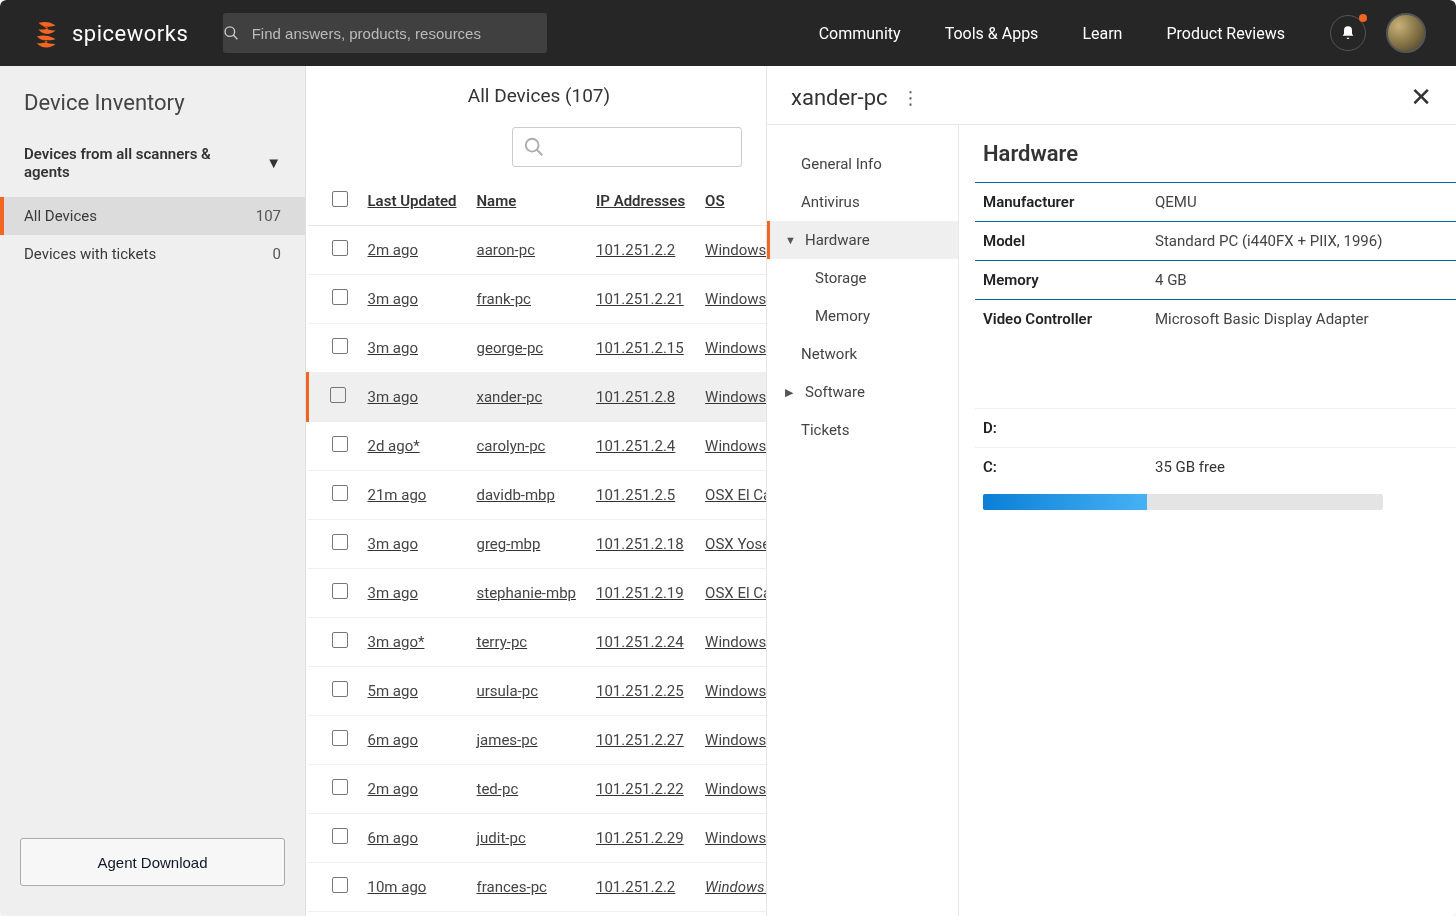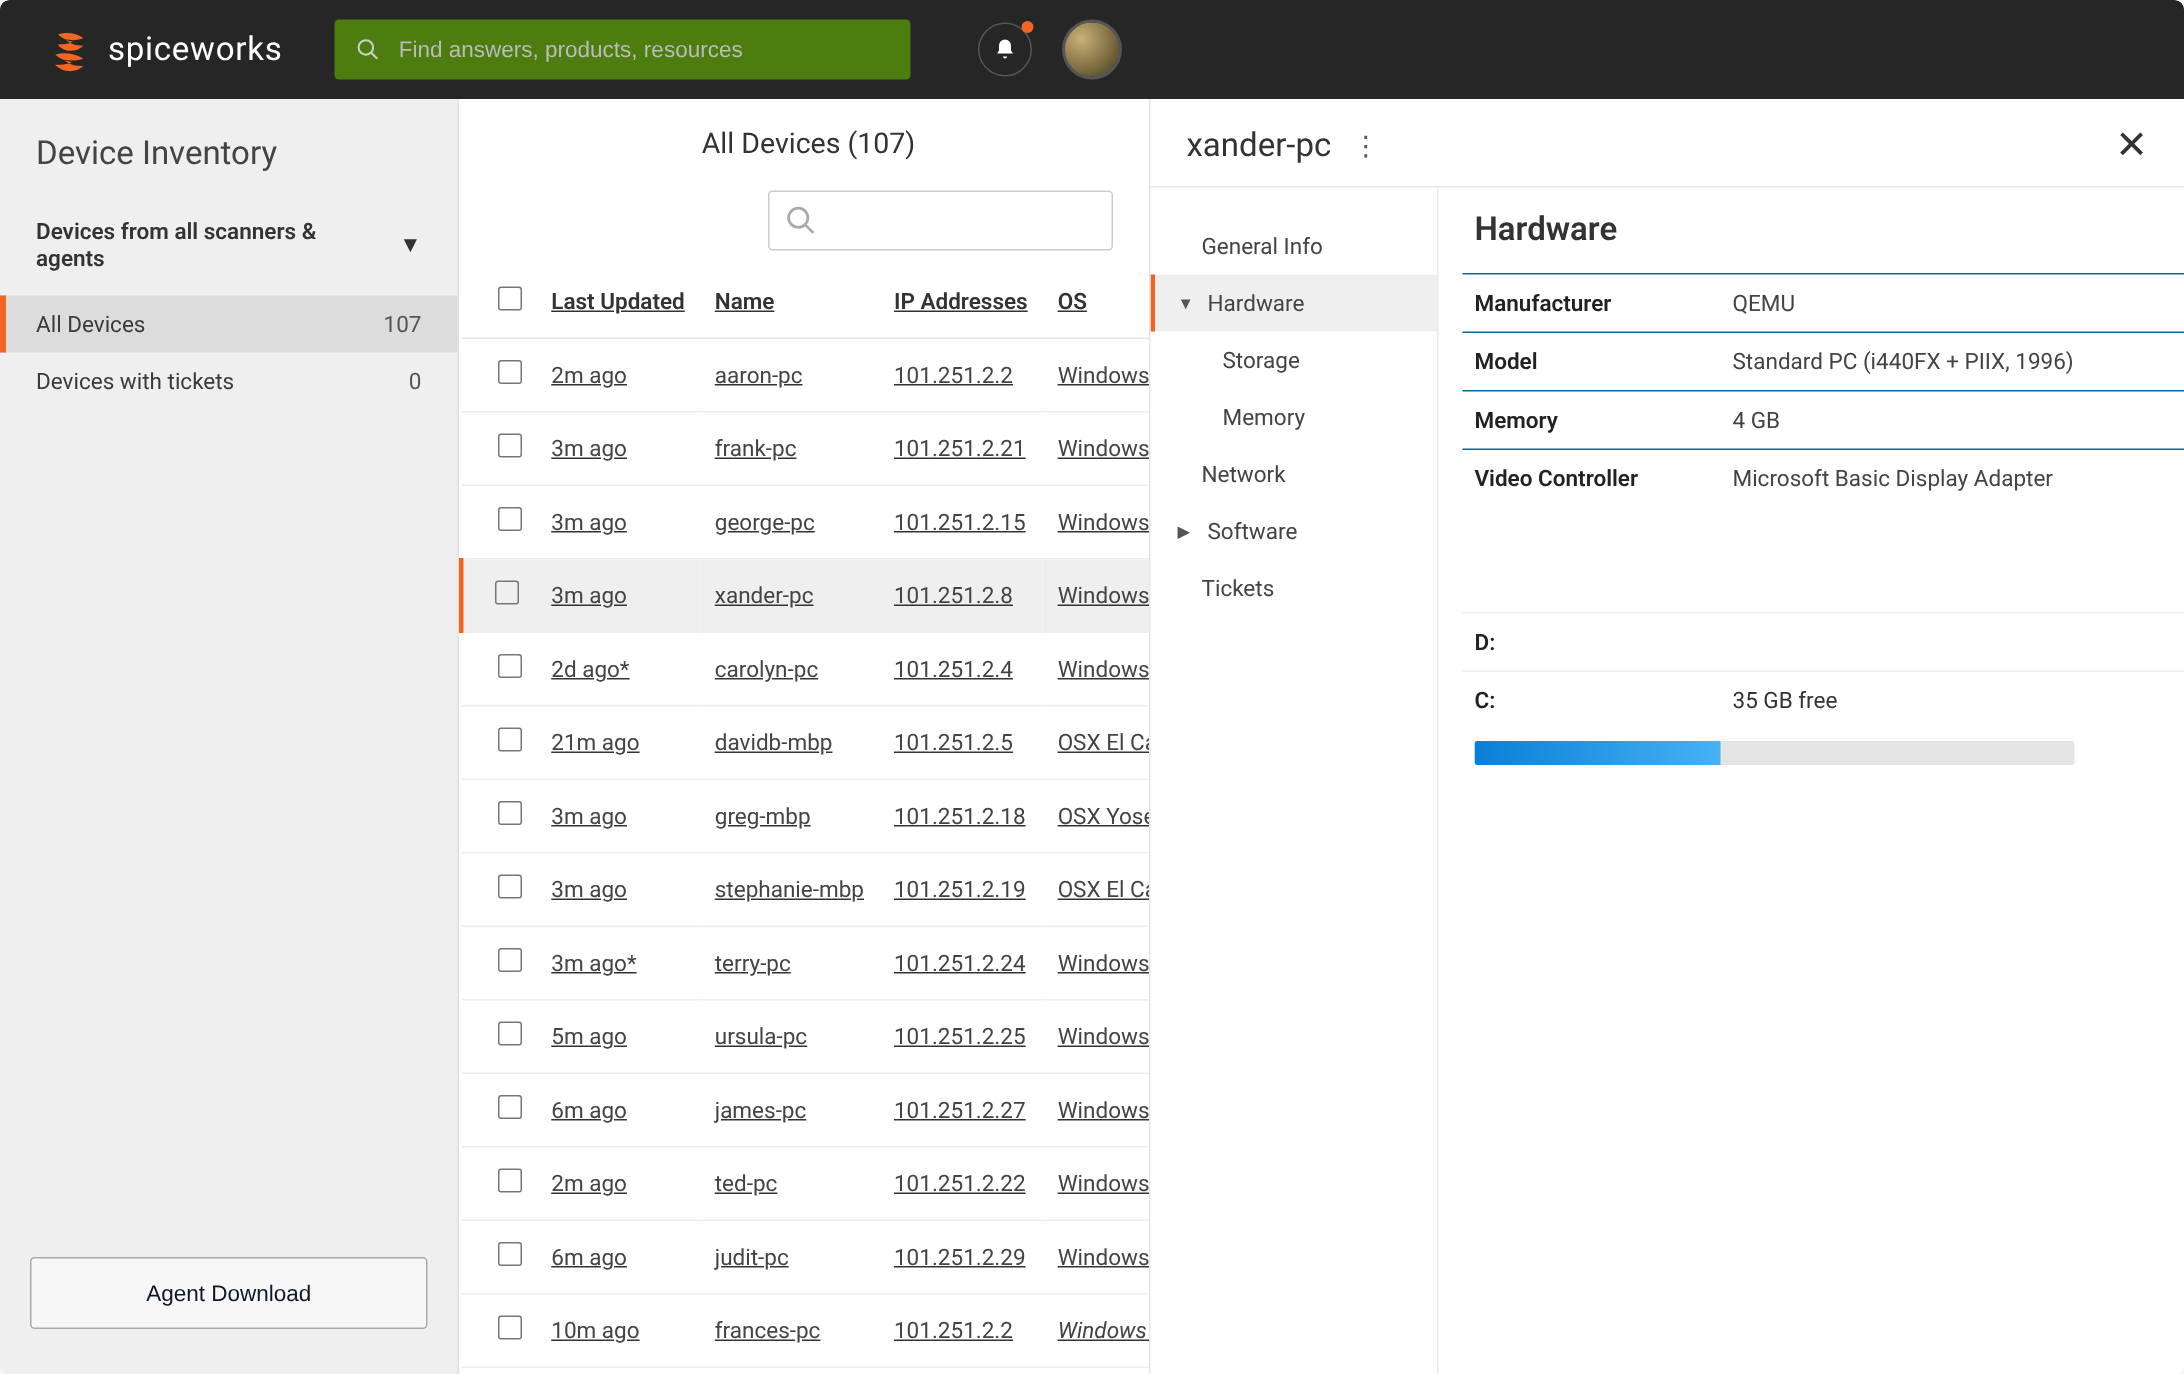--- a/index.html
+++ b/index.html
@@ -28,25 +28,25 @@
     gap: 8px;
     color: #fff;
     font-size: 22px;
     font-weight: 400;
     letter-spacing: .5px;
   }
   .logo-icon { width: 34px; height: 34px; }
   .searchbox {
     display: flex;
     align-items: center;
-    background: #4d7c0f;
+    background: #404040;
     border-radius: 3px;
     height: 40px;
-    width: 384px;
-    padding: 0 14px;
+    width: 324px;
+    padding: 0 0;
     margin-left: 30px;
     gap: 12px;
   }
   .searchbox input {
     background: transparent;
     border: none;
     outline: none;
     color: #ccc;
     font-size: 15px;
     width: 100%;
@@ -314,20 +314,26 @@
         </g>
       </svg>
     <span>spiceworks</span>
   </div>
   <div class="searchbox">
     <svg width="18" height="18" viewBox="0 0 24 24" fill="none" stroke="#ccc" stroke-width="2">
         <circle cx="10" cy="10" r="7"></circle>
         <line x1="21" y1="21" x2="15" y2="15"></line>
       </svg>
     <input type="text" placeholder="Find answers, products, resources" style="">
+  </div>
+  <div class="navlinks">
+    <a href="#">Community</a>
+    <a href="#">Tools &amp; Apps</a>
+    <a href="#">Learn</a>
+    <a href="#">Product Reviews</a>
   </div>
   <div class="topright">
     <div class="bell-wrap">
       <svg width="16" height="16" viewBox="0 0 24 24" fill="#fff">
           <path d="M12 2a6 6 0 0 0-6 6v5l-2 3h16l-2-3V8a6 6 0 0 0-6-6zM10 19a2 2 0 0 0 4 0z"></path>
         </svg>
       <span class="bell-dot"></span>
     </div>
     <div class="avatar"></div>
   </div>
@@ -481,20 +487,23 @@
     <div class="detail-hdr">
       <span class="name">xander-pc</span>
       <span class="kebab">⋮</span>
       <span class="close-x">✕</span>
     </div>
     <div class="detail-body">
       <div class="detail-nav" id="detail-nav">
           <div class="dn-item">
             <span>General Info</span>
           </div>
+          <div class="dn-item">
+            <span>Antivirus</span>
+          </div>
           <div class="dn-item selected">
             <span class="tri">▼</span>
             <span>Hardware</span>
           </div>
           <div class="dn-item child">
             <span>Storage</span>
           </div>
           <div class="dn-item child">
             <span>Memory</span>
           </div>

